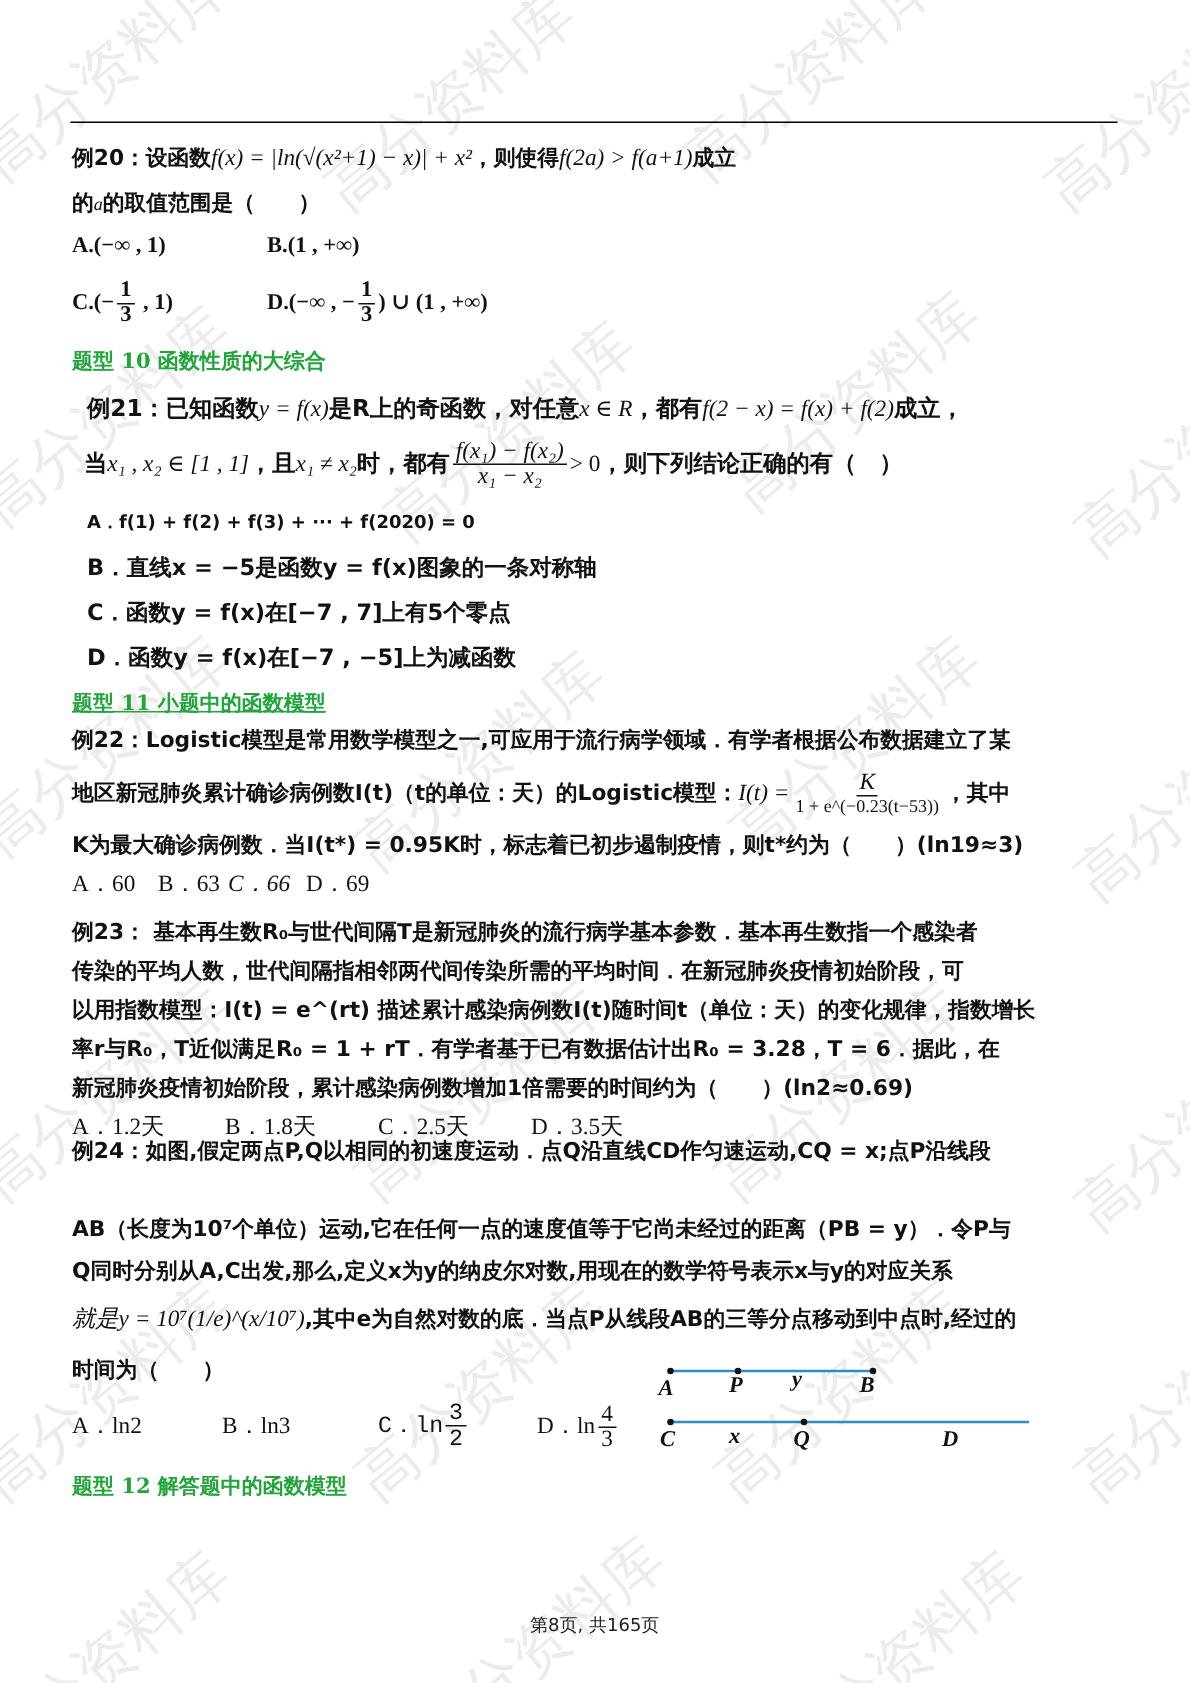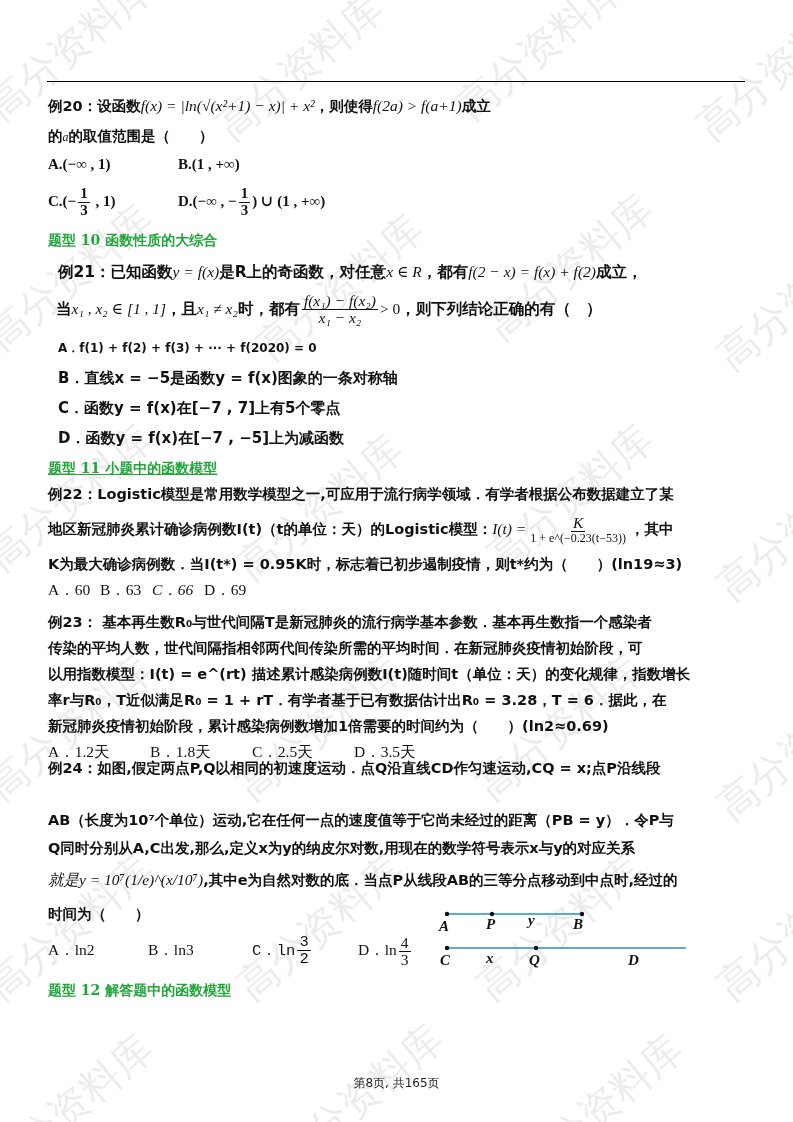--- a/index.html
+++ b/index.html
@@ -89,21 +89,21 @@
 
 <div class="line" style="top:484px;text-align:center;">例22：Logistic模型是常用数学模型之一,可应用于流行病学领域．有学者根据公布数据建立了某</div>
 <div class="line" style="top:512px; line-height:34px;">
   <span>地区新冠肺炎累计确诊病例数I(t)（t的单位：天）的Logistic模型：</span><span class="m i">I(t) =</span><span class="frac m">
       <span class="num i">K</span>
       <span class="den" style="font-size:12px;">1 + e^(−0.23(t−53))</span>
     </span><span>，其中</span>
 </div>
 <div class="line" style="top:554px;">K为最大确诊病例数．当I(t*) = 0.95K时，标志着已初步遏制疫情，则t*约为（　　）(ln19≈3)</div>
 <div class="line m" style="top:580px;">
-  <span class="opt" style="width:52px;">A．60</span><span class="opt" style="width:52px;">B．63</span><span class="opt" style="width:52px;font-style:italic;">C．66</span><span class="opt">D．69</span>
+  <span class="opt" style="width:52px;">A．60</span><span class="opt" style="width:52px;text-align:center;">B．63</span><span class="opt" style="width:52px;font-style:italic;">C．66</span><span class="opt">D．69</span>
 </div>
 
 <div class="line" style="top:612px;">例23： 基本再生数R₀与世代间隔T是新冠肺炎的流行病学基本参数．基本再生数指一个感染者</div>
 <div class="line" style="top:638px;">传染的平均人数，世代间隔指相邻两代间传染所需的平均时间．在新冠肺炎疫情初始阶段，可</div>
 <div class="line" style="top:664px;text-align:right;">以用指数模型：I(t) = e^(rt) 描述累计感染病例数I(t)随时间t（单位：天）的变化规律，指数增长</div>
 <div class="line" style="top:690px;">率r与R₀，T近似满足R₀ = 1 + rT．有学者基于已有数据估计出R₀ = 3.28，T = 6．据此，在</div>
 <div class="line" style="top:716px;">新冠肺炎疫情初始阶段，累计感染病例数增加1倍需要的时间约为（　　）(ln2≈0.69)</div>
 <div class="line m" style="top:742px;">
   <span class="opt" style="width:102px;">A．1.2天</span><span class="opt" style="width:102px;">B．1.8天</span><span class="opt" style="width:102px;">C．2.5天</span><span class="opt">D．3.5天</span>
 </div>

